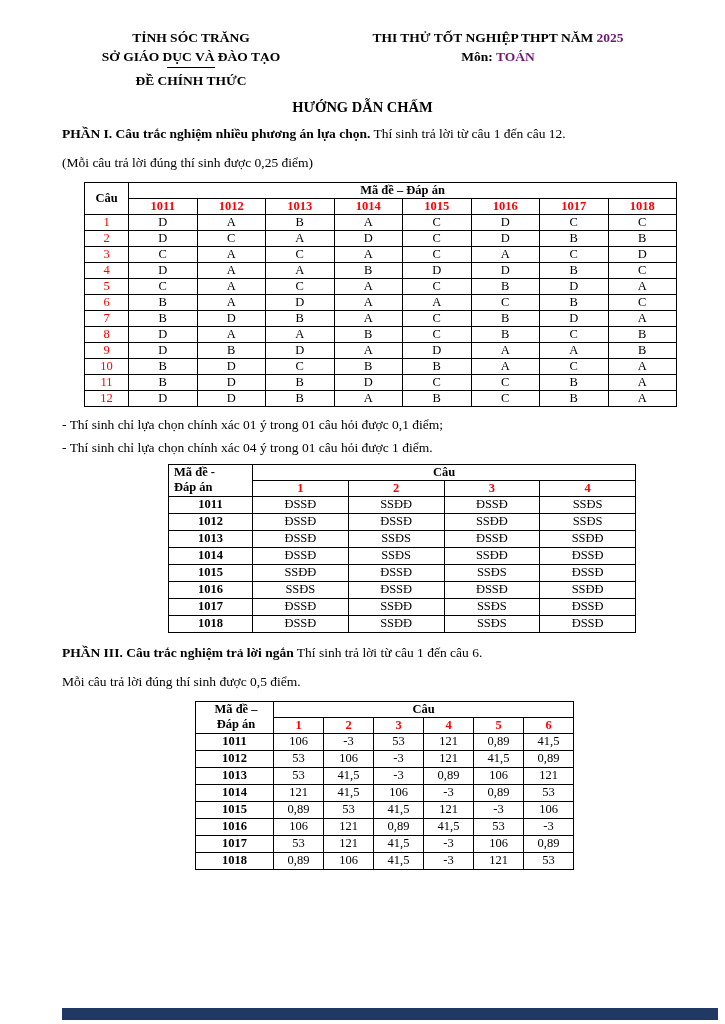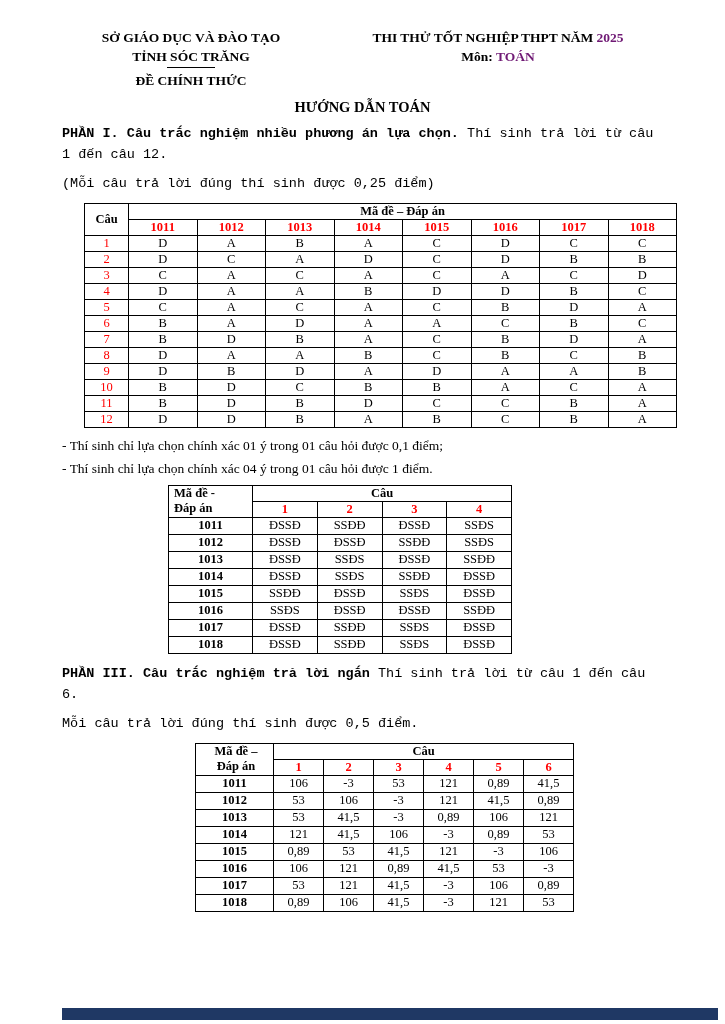--- a/index.html
+++ b/index.html
@@ -18,65 +18,65 @@
   .blue { color:#701a75; }
   .underline { text-decoration:underline; }
 
   .header { display:flex; justify-content:space-between; line-height:19px; }
   .header-left { width:210px; text-align:center; margin-left:24px; }
   .header-right { width:330px; text-align:center; }
   .divider { width:48px; border-bottom:1.5px solid #000; margin:1px auto 3px auto; }
 
   .doc-title { text-align:center; font-size:14.5px; font-weight:bold; margin:9px 0 8px 0; }
 
-  .para { margin:0 0 8px 0; line-height:1.55;font-family:Liberation Mono, monospace; }
+  .para { margin:0 0 8px 0; line-height:1.55; }
   .bullet { margin:0 0 7px 0; }
 
   table { border-collapse:collapse; table-layout:fixed; }
   th, td { border:1px solid #000; text-align:center; padding:0 2px; font-size:12.5px; height:16px; font-weight:normal; }
   thead th { font-weight:bold; }
 
   .t1 { width:593px; margin:2px 0 10px 22px; }
   .t1 .cau-col { width:44px; }
   #t1-codes th { color:#FF0000; }
   #t1-body td:first-child { color:#FF0000; }
 
-  .t2 { width:344px; margin:8px 0 10px 106px; }
+  .t2 { width:468px; margin:8px 0 10px 106px; }
   .t2 .corner { width:84px; text-align:left; padding-left:5px; }
   #t2-nums th { color:#FF0000; }
   .t2 td { height:17px; }
   #t2-body td:first-child { font-weight:bold; }
 
   .t3 { width:379px; margin:5px 0 0 133px; }
   .t3 .corner { width:78px; text-align:center; padding-left:5px; }
   #t3-nums th { color:#FF0000; }
   .t3 td { height:17px; }
   #t3-body td:first-child { font-weight:bold; }
 
   .footer-bar { position:absolute; left:62px; bottom:4px; width:656px; height:12px; background:#1F3864; }
 </style>
 </head>
 <body>
 
 <div class="page">
 
   <div class="header">
     <div class="header-left">
+      <div class="bold">TỈNH SÓC TRĂNG</div>
       <div class="bold">SỞ GIÁO DỤC VÀ ĐÀO TẠO</div>
-      <div class="bold">TỈNH SÓC TRĂNG</div>
       <div class="divider"></div>
       <div class="bold">ĐỀ CHÍNH THỨC</div>
     </div>
     <div class="header-right">
       <div class="bold"><span>THI THỬ TỐT NGHIỆP THPT NĂM </span><span class="blue">2025</span></div>
       <div class="bold"><span>Môn: </span><span class="blue">TOÁN</span></div>
     </div>
   </div>
 
-  <div class="doc-title">HƯỚNG DẪN TOÁN</div>
+  <div class="doc-title">HƯỚNG DẪN CHẤM</div>
 
   <p class="para"><span class="bold">PHẦN I. Câu trắc nghiệm nhiều phương án lựa chọn.</span><span> Thí sinh trả lời từ câu 1 đến câu 12.</span></p>
 
   <p class="para">(Mỗi câu trả lời đúng thí sinh được 0,25 điểm)</p>
 
   <table class="t1">
     <thead>
       <tr>
         <th rowspan="2" class="cau-col">Câu</th>
         <th colspan="8">Mã đề – Đáp án</th>

